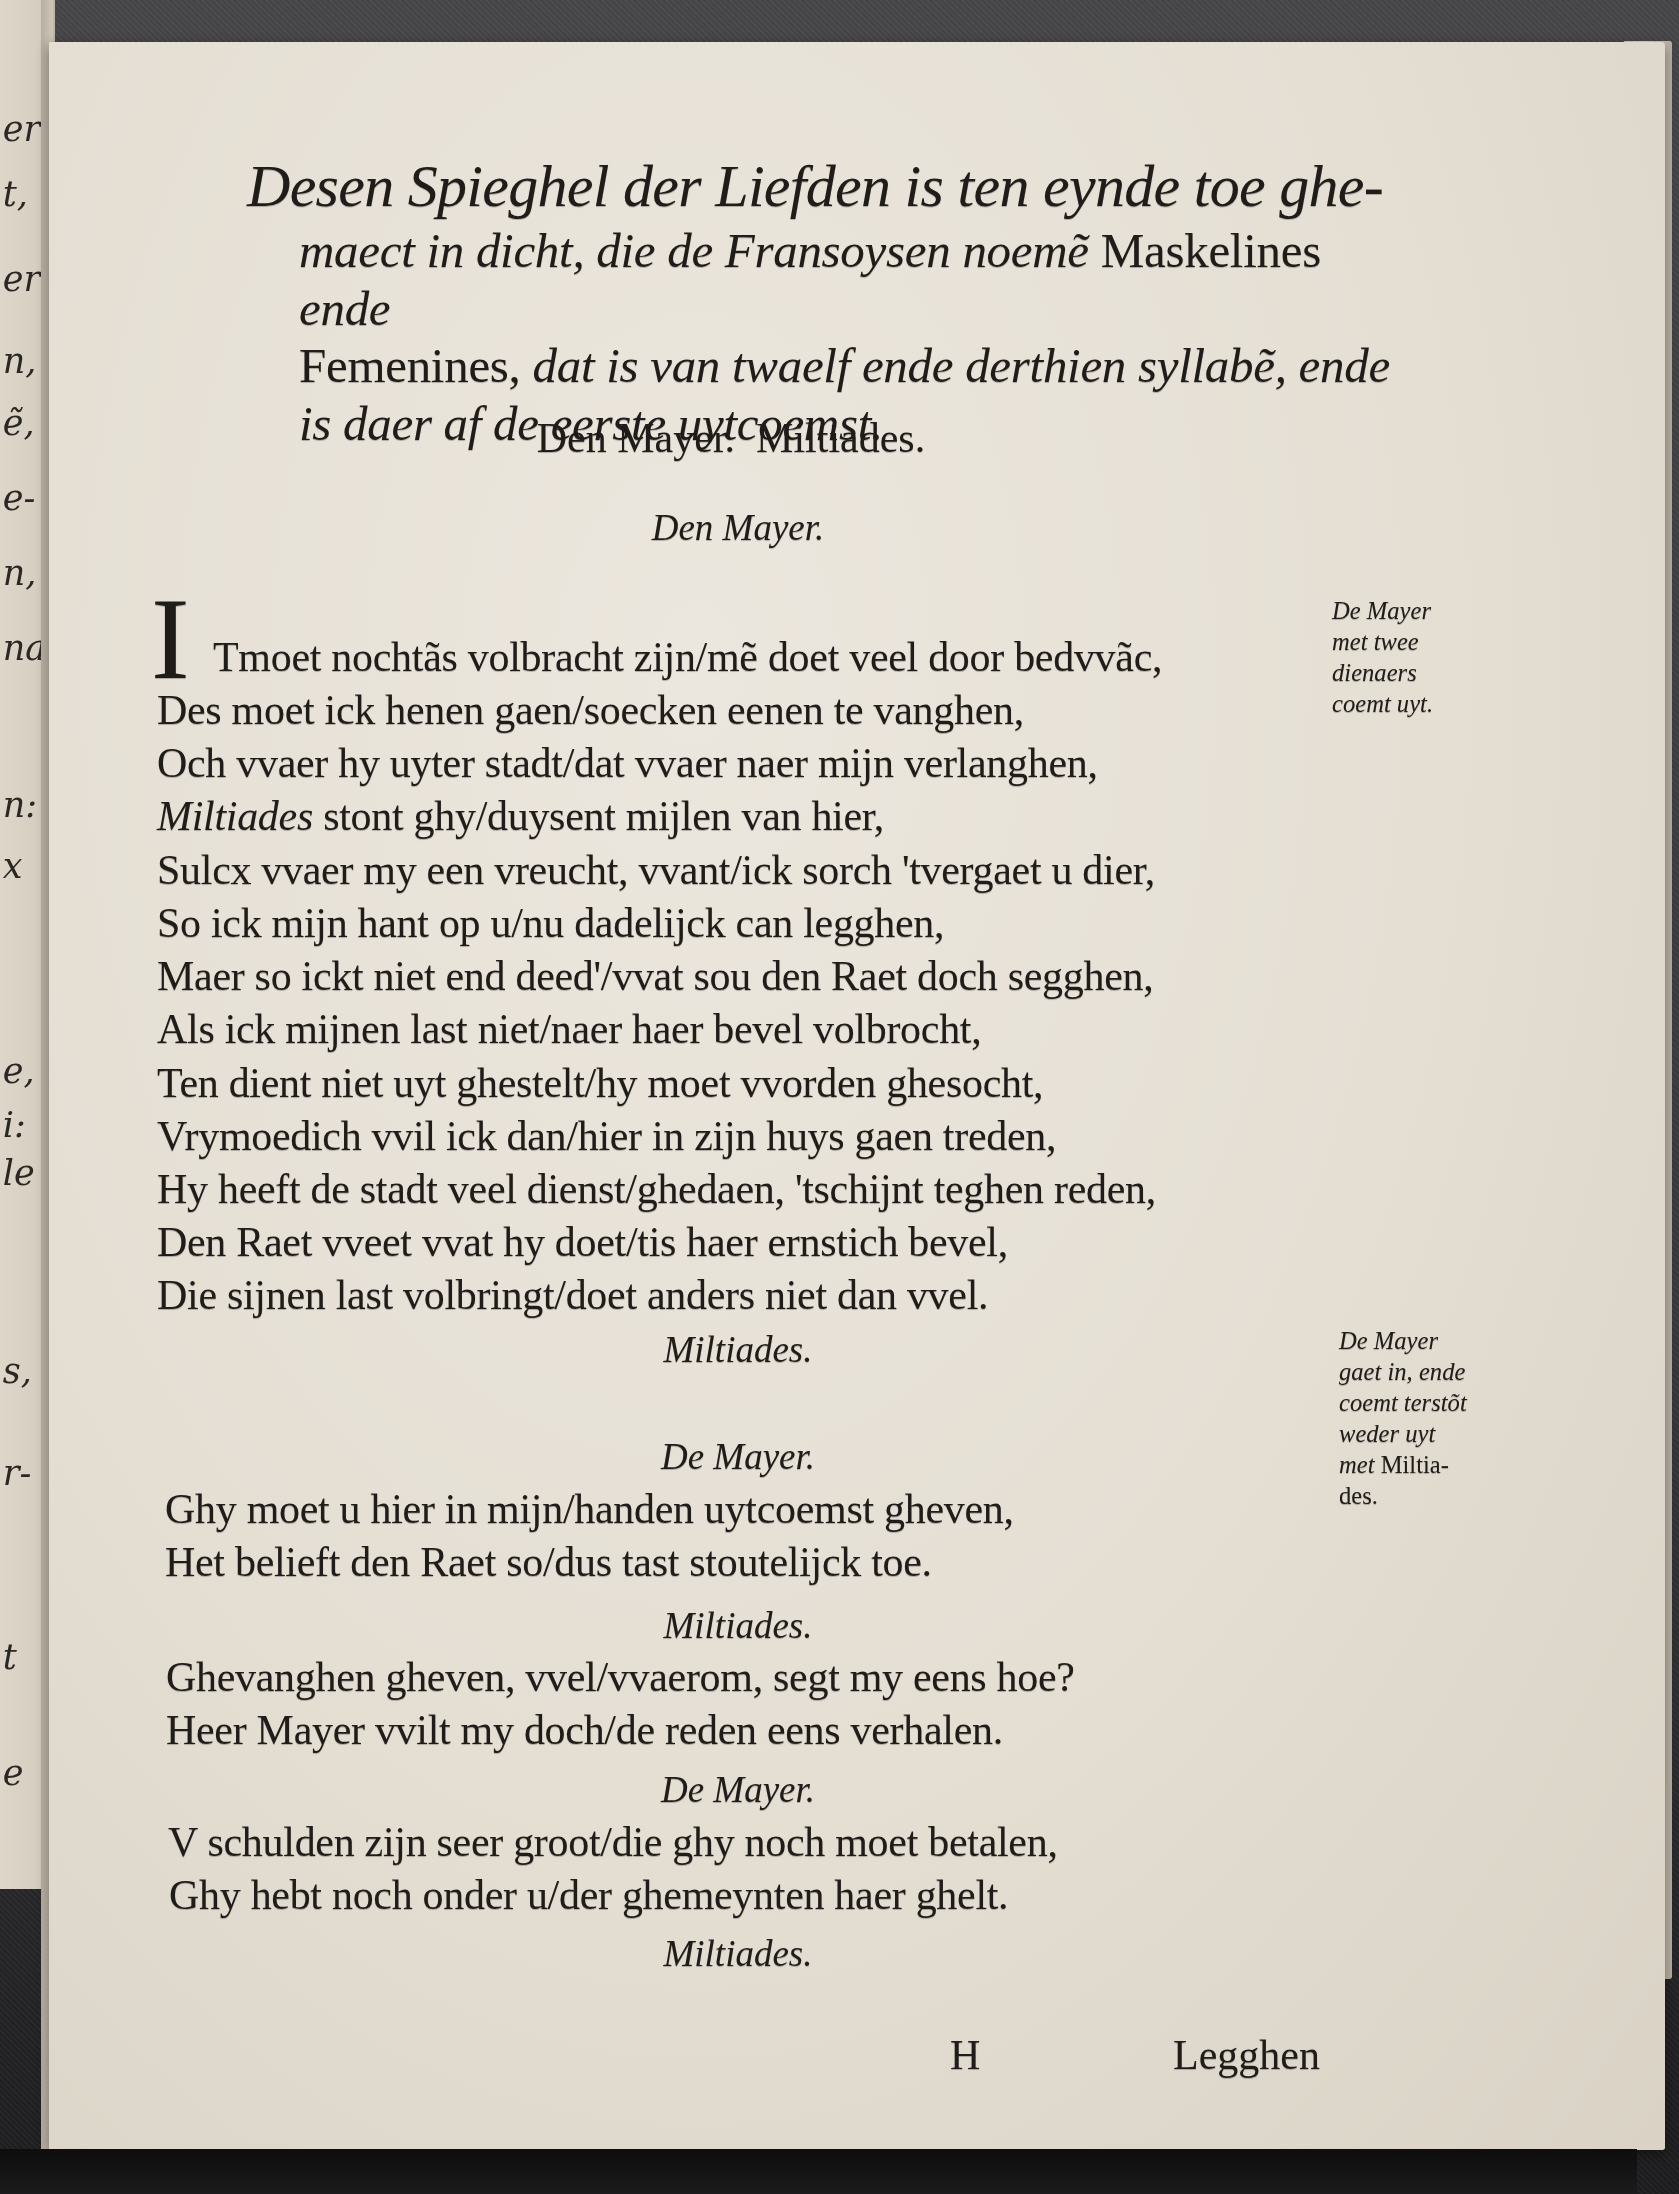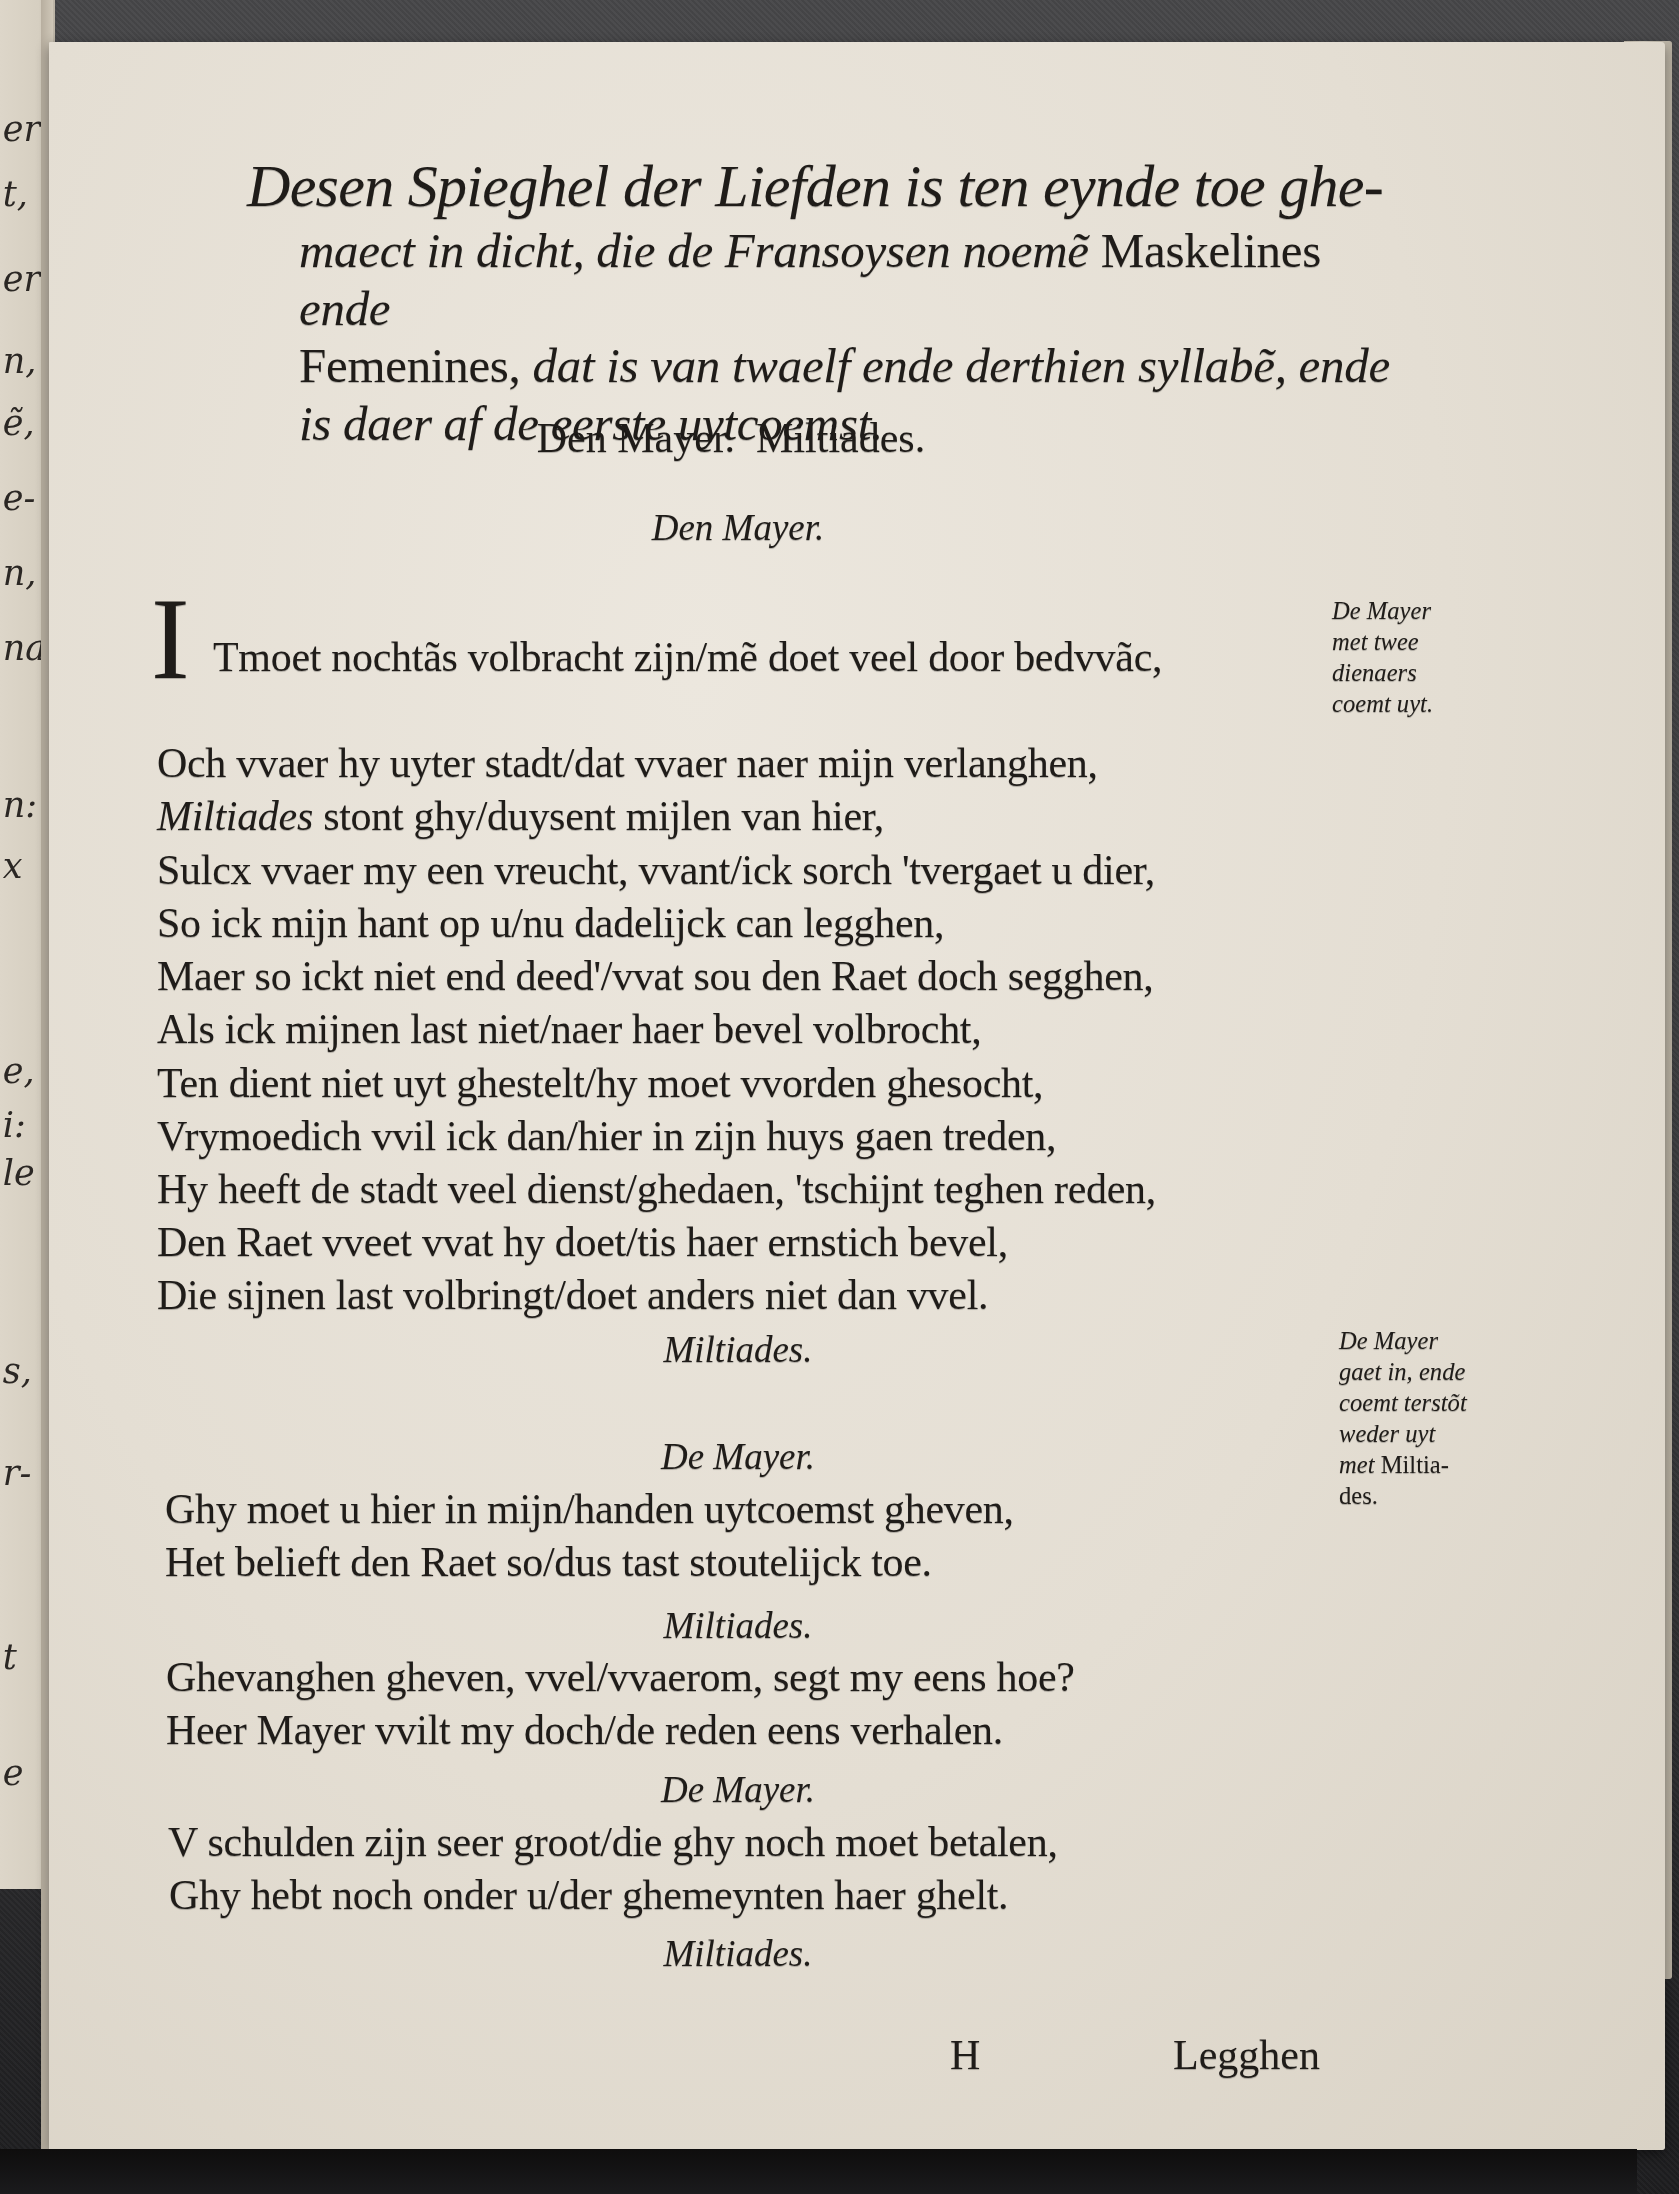--- a/index.html
+++ b/index.html
@@ -111,20 +111,21 @@
     <span class="line">is daer af de eerste uytcoemst.</span>
   </div>
 
   <div class="heading main ink" style="white-space:pre">Den Mayer.  Miltiades.</div>
 
   <div class="speaker ink" style="top:464px">Den Mayer.</div>
 
   <div class="dropcap ink">I</div>
 
   <div class="verse ink" style="top:589px; left:164px">Tmoet nochtãs volbracht zijn/mẽ doet veel door bedvvãc,</div>
+  <div class="verse ink" style="top:642px">Des moet ick henen gaen/soecken eenen te vanghen,</div>
   <div class="verse ink" style="top:695px">Och vvaer hy uyter stadt/dat vvaer naer mijn verlanghen,</div>
   <div class="verse ink" style="top:748px"><i>Miltiades</i><span> stont ghy/duysent mijlen van hier,</span></div>
   <div class="verse ink" style="top:802px">Sulcx vvaer my een vreucht, vvant/ick sorch 'tvergaet u dier,</div>
   <div class="verse ink" style="top:855px">So ick mijn hant op u/nu dadelijck can legghen,</div>
   <div class="verse ink" style="top:908px">Maer so ickt niet end deed'/vvat sou den Raet doch segghen,</div>
   <div class="verse ink" style="top:961px">Als ick mijnen last niet/naer haer bevel volbrocht,</div>
   <div class="verse ink" style="top:1068px">Vrymoedich vvil ick dan/hier in zijn huys gaen treden,</div>
   <div class="verse ink" style="top:1015px">Ten dient niet uyt ghestelt/hy moet vvorden ghesocht,</div>
   <div class="verse ink" style="top:1121px">Hy heeft de stadt veel dienst/ghedaen, 'tschijnt teghen reden,</div>
   <div class="verse ink" style="top:1174px">Den Raet vveet vvat hy doet/tis haer ernstich bevel,</div>

